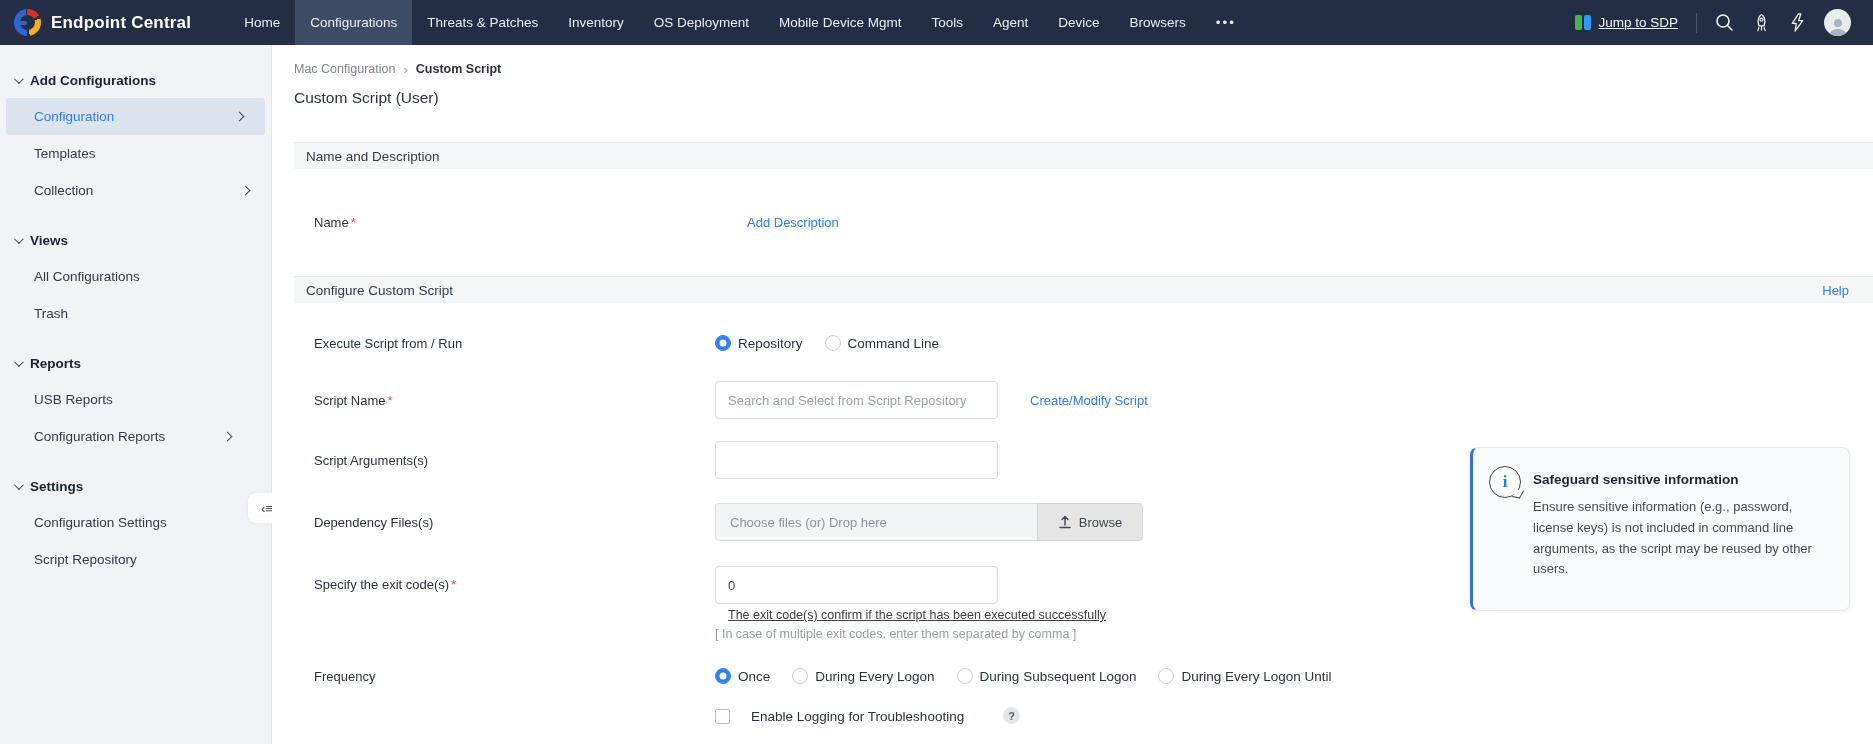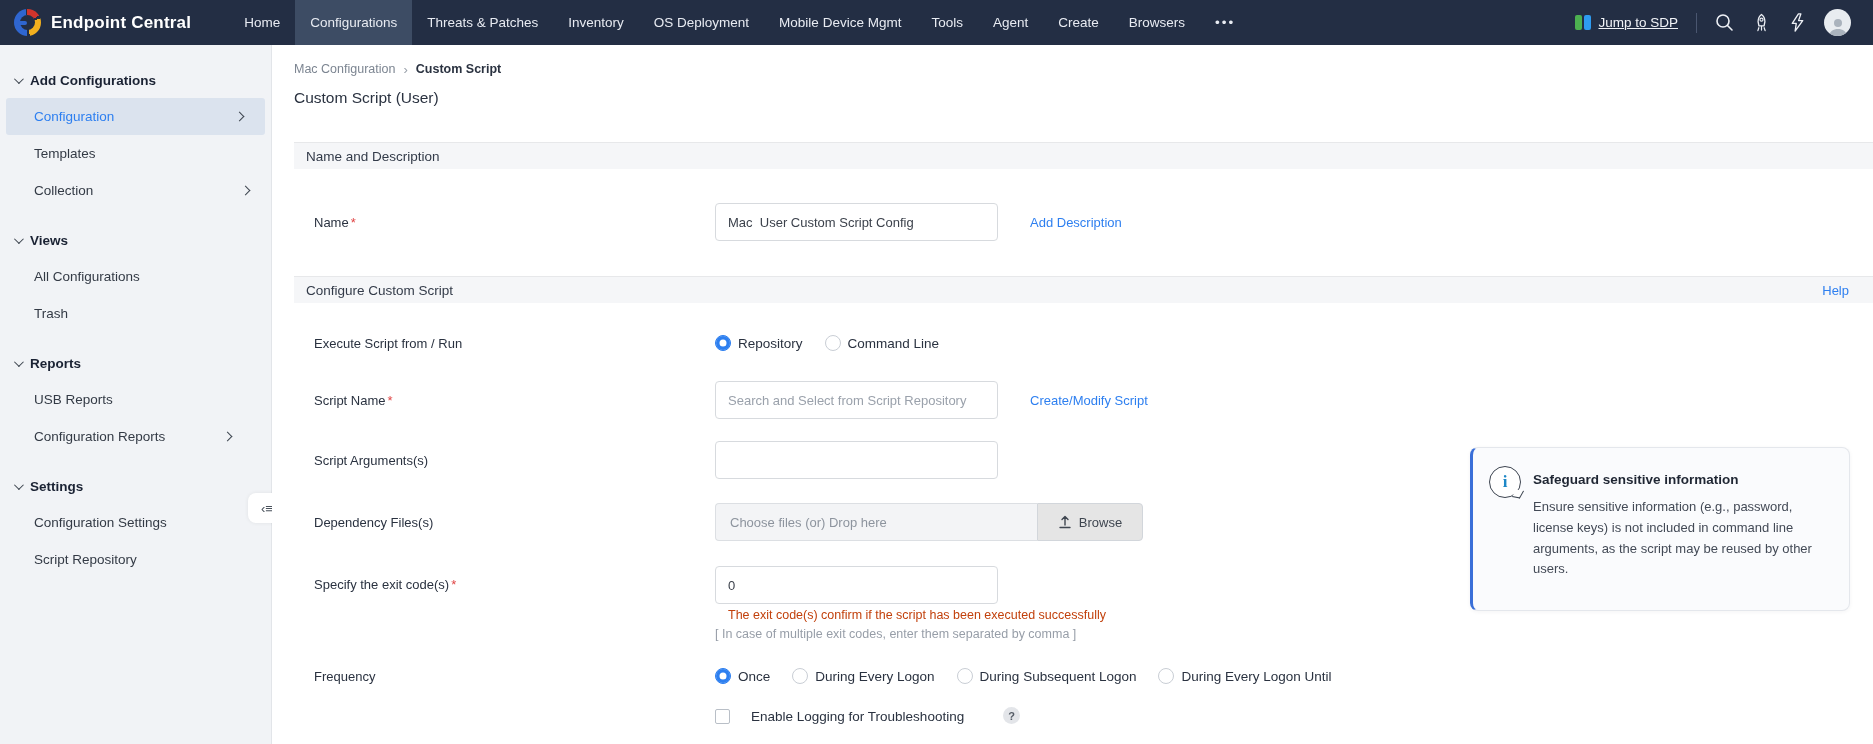--- a/index.html
+++ b/index.html
@@ -72,21 +72,21 @@
   .radio-opt { display:flex; align-items:center; gap:7px; font-size:13.5px; color:#2a3240; cursor:pointer; }
   .rdot { width:16px; height:16px; border-radius:50%; flex:none; }
   .rdot.on { background:#2d7ff0; border:1px solid #2d7ff0; box-shadow:inset 0 0 0 3.5px #2d7ff0, inset 0 0 0 8px #fff; position:relative; }
   .rdot.on::after { content:""; position:absolute; left:4.5px; top:4.5px; width:5px; height:5px; border-radius:50%; background:#fff; }
   .rdot.off { background:#fff; border:1px solid #c9ced5; }
   .dropzone-wrap { display:flex; align-items:stretch; height:38px; }
   .dropzone { width:322px; background:#f3f4f6; border:1px solid #dcdfe3; border-right:none; border-radius:4px 0 0 4px;
               display:flex; align-items:center; padding:0 14px; font-size:13px; color:#8d949e; }
   .browse-btn { width:106px; background:#e5e5e5; border:1px solid #d2d6db; border-radius:0 4px 4px 0; display:flex;
                 align-items:center; justify-content:center; gap:7px; font-size:13px; color:#3f4650; cursor:pointer; }
-  .hint1 { margin-top:4px; padding-left:13px; font-size:12.5px; color:#c2410c; height:19px; }
+  .hint1 { margin-top:4px; padding-left:13px; font-size:12.5px; color:#404040; height:19px;text-decoration:underline; }
   .hint2 { font-size:12.5px; color:#979ea8; height:20px; }
   .check-row { display:flex; align-items:flex-end; gap:21px; }
   .checkbox { width:15px; height:15px; border:1.5px solid #b9bfc7; border-radius:2px; background:#fff; cursor:pointer; flex:none; }
   .check-label { font-size:13.5px; color:#2a3240; }
   .qbadge { width:17px; height:17px; margin-left:18px; border-radius:50%; background:#e3e5e9; color:#555c66; font-size:11px;
             font-weight:bold; display:flex; align-items:center; justify-content:center; cursor:pointer; }
 
   
   .info-box { position:absolute; right:23px; top:402px; width:380px; min-height:164px; background:#fafbfd;
               border:1px solid #e4e7ec; border-left:3px solid #3a6fd8; border-radius:8px; padding:18px 20px 16px 16px;
@@ -112,21 +112,21 @@
   </div>
   <div class="nav-tabs">
     <div class="nav-tab">Home</div>
     <div class="nav-tab active">Configurations</div>
     <div class="nav-tab">Threats &amp; Patches</div>
     <div class="nav-tab">Inventory</div>
     <div class="nav-tab">OS Deployment</div>
     <div class="nav-tab">Mobile Device Mgmt</div>
     <div class="nav-tab">Tools</div>
     <div class="nav-tab">Agent</div>
-    <div class="nav-tab">Create</div>
+    <div class="nav-tab">Device</div>
     <div class="nav-tab">Browsers</div>
     <div class="nav-tab" style="letter-spacing:2px;">•••</div>
   </div>
   <div class="nav-right">
     <div class="sdp">
       <span class="sdp-icon">
           <i class="sdp-green"></i>
           <i class="sdp-blue"></i>
         </span>
       <span>Jump to SDP</span>
@@ -234,21 +234,20 @@
     <div class="page-title">Custom Script (User)</div>
 
     <div class="section-bar">
       <span>Name and Description</span>
     </div>
 
     <div class="form-row" style="margin-top:34px; margin-bottom:35px; height:38px;">
       <div class="flabel">
         <span>Name</span><span class="req">*</span>
       </div>
-      <input class="tinput" type="text" value="Mac  User Custom Script Config" style="">
       <span class="link after-link">Add Description</span>
     </div>
 
     <div class="section-bar">
       <span>Configure Custom Script</span>
       <span class="spacer"></span>
       <span class="link">Help</span>
     </div>
 
     <div style="padding-top:30px;">

